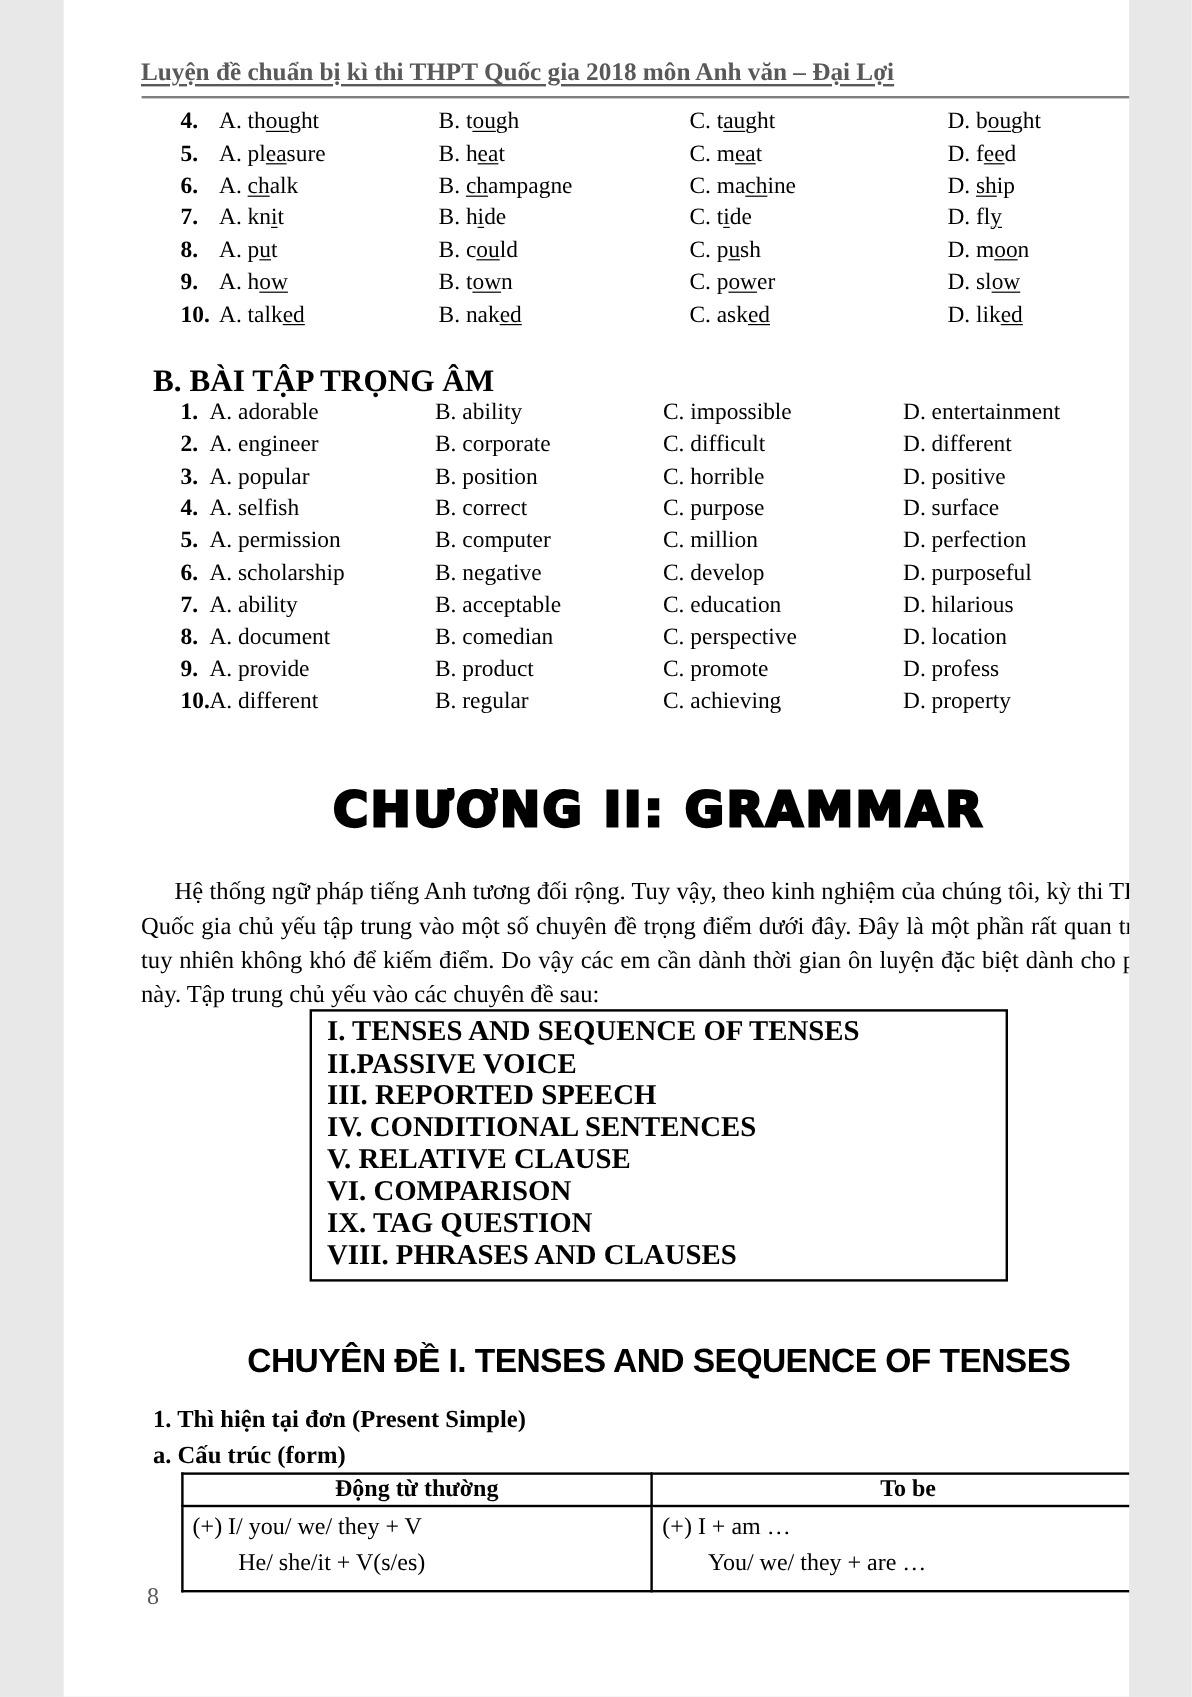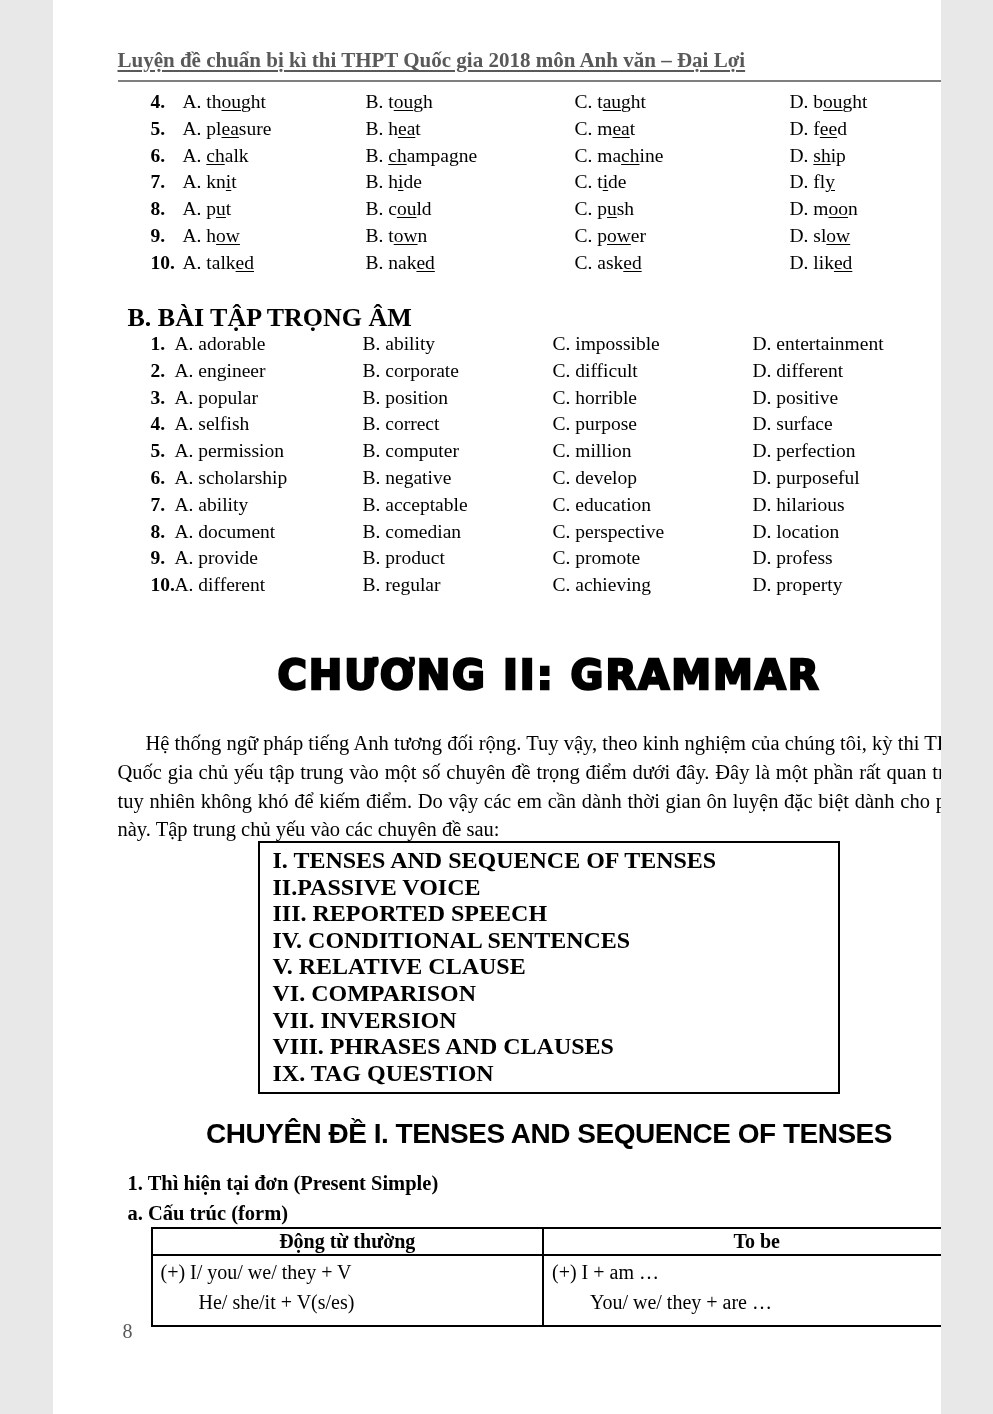--- a/index.html
+++ b/index.html
@@ -234,23 +234,22 @@
 
   <div class="intro">Hệ thống ngữ pháp tiếng Anh tương đối rộng. Tuy vậy, theo kinh nghiệm của chúng tôi, kỳ thi THPT Quốc gia chủ yếu tập trung vào một số chuyên đề trọng điểm dưới đây. Đây là một phần rất quan trọng tuy nhiên không khó để kiếm điểm. Do vậy các em cần dành thời gian ôn luyện đặc biệt dành cho phần này. Tập trung chủ yếu vào các chuyên đề sau:</div>
 
   <div class="topics-box">
       <div class="topic-line">I. TENSES AND SEQUENCE OF TENSES</div>
       <div class="topic-line">II.PASSIVE VOICE</div>
       <div class="topic-line">III. REPORTED SPEECH</div>
       <div class="topic-line">IV. CONDITIONAL SENTENCES</div>
       <div class="topic-line">V. RELATIVE CLAUSE</div>
       <div class="topic-line">VI. COMPARISON</div>
-      <div class="topic-line">VII. INVERSION</div>
+      <div class="topic-line">IX. TAG QUESTION</div>
       <div class="topic-line">VIII. PHRASES AND CLAUSES</div>
-      <div class="topic-line">IX. TAG QUESTION</div>
     </div>
 
   <div class="section-title">CHUYÊN ĐỀ I. TENSES AND SEQUENCE OF TENSES</div>
 
   <div class="sub1">1. Thì hiện tại đơn (Present Simple)</div>
 
   <div class="sub2">a. Cấu trúc (form)</div>
 
   <table class="form-table">
     <thead>

